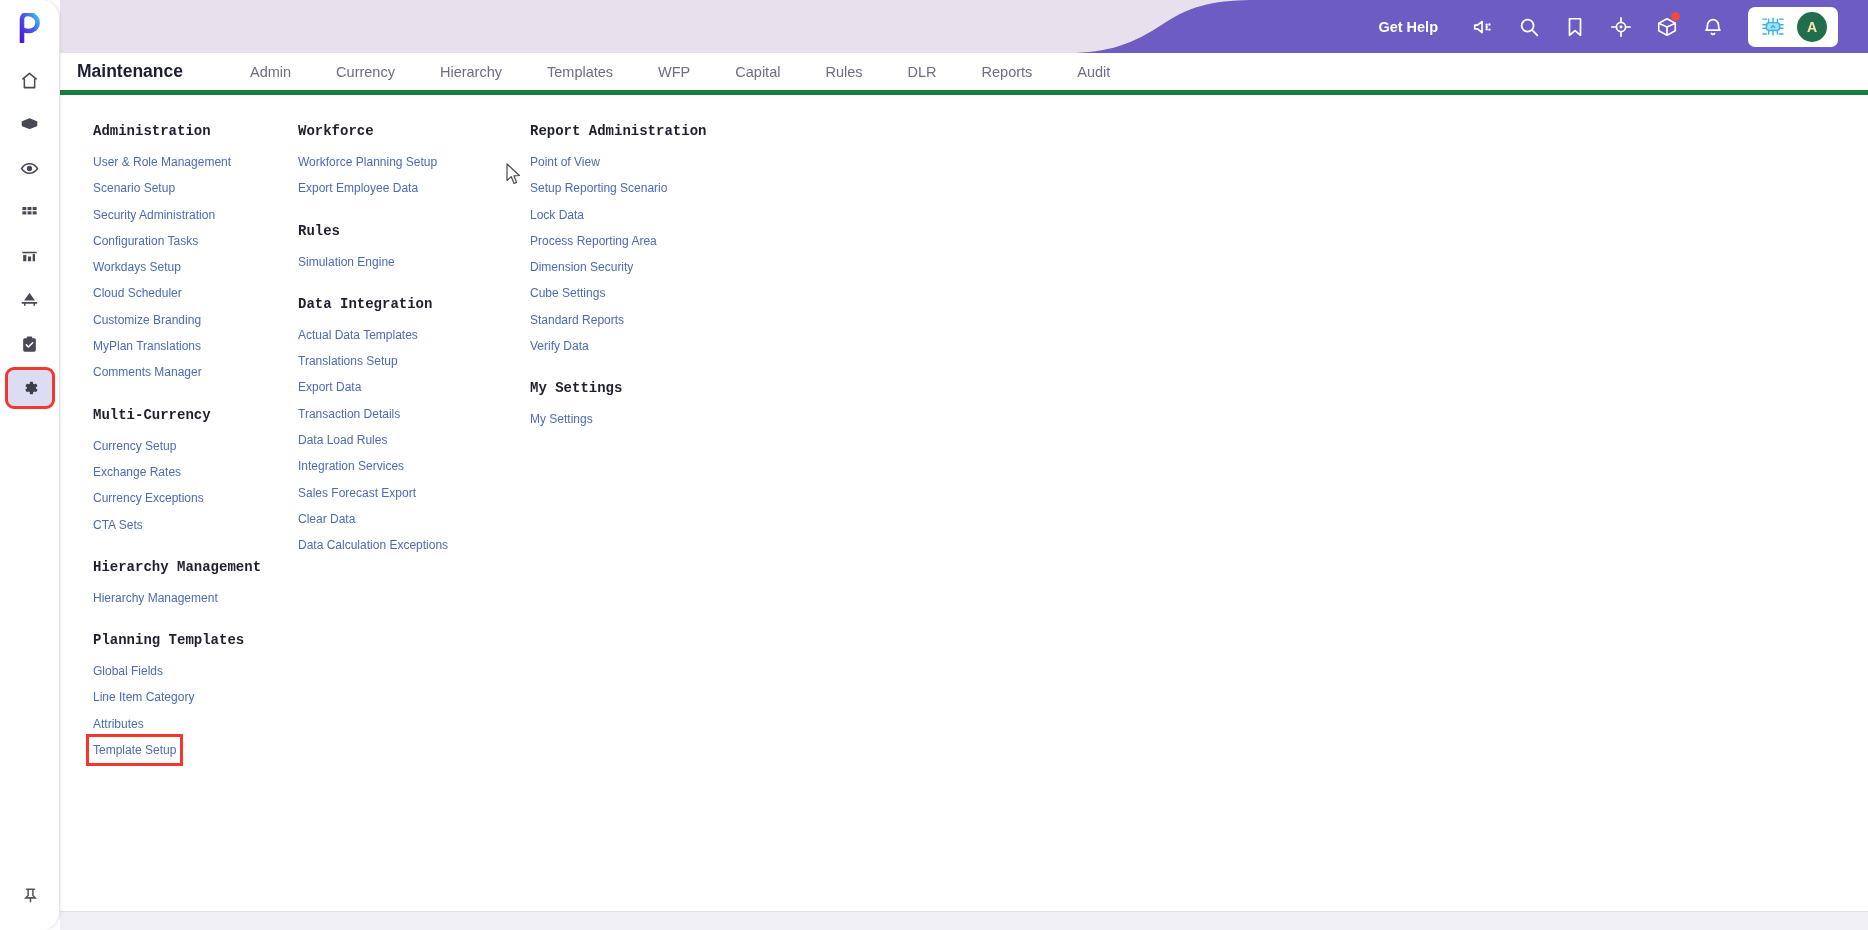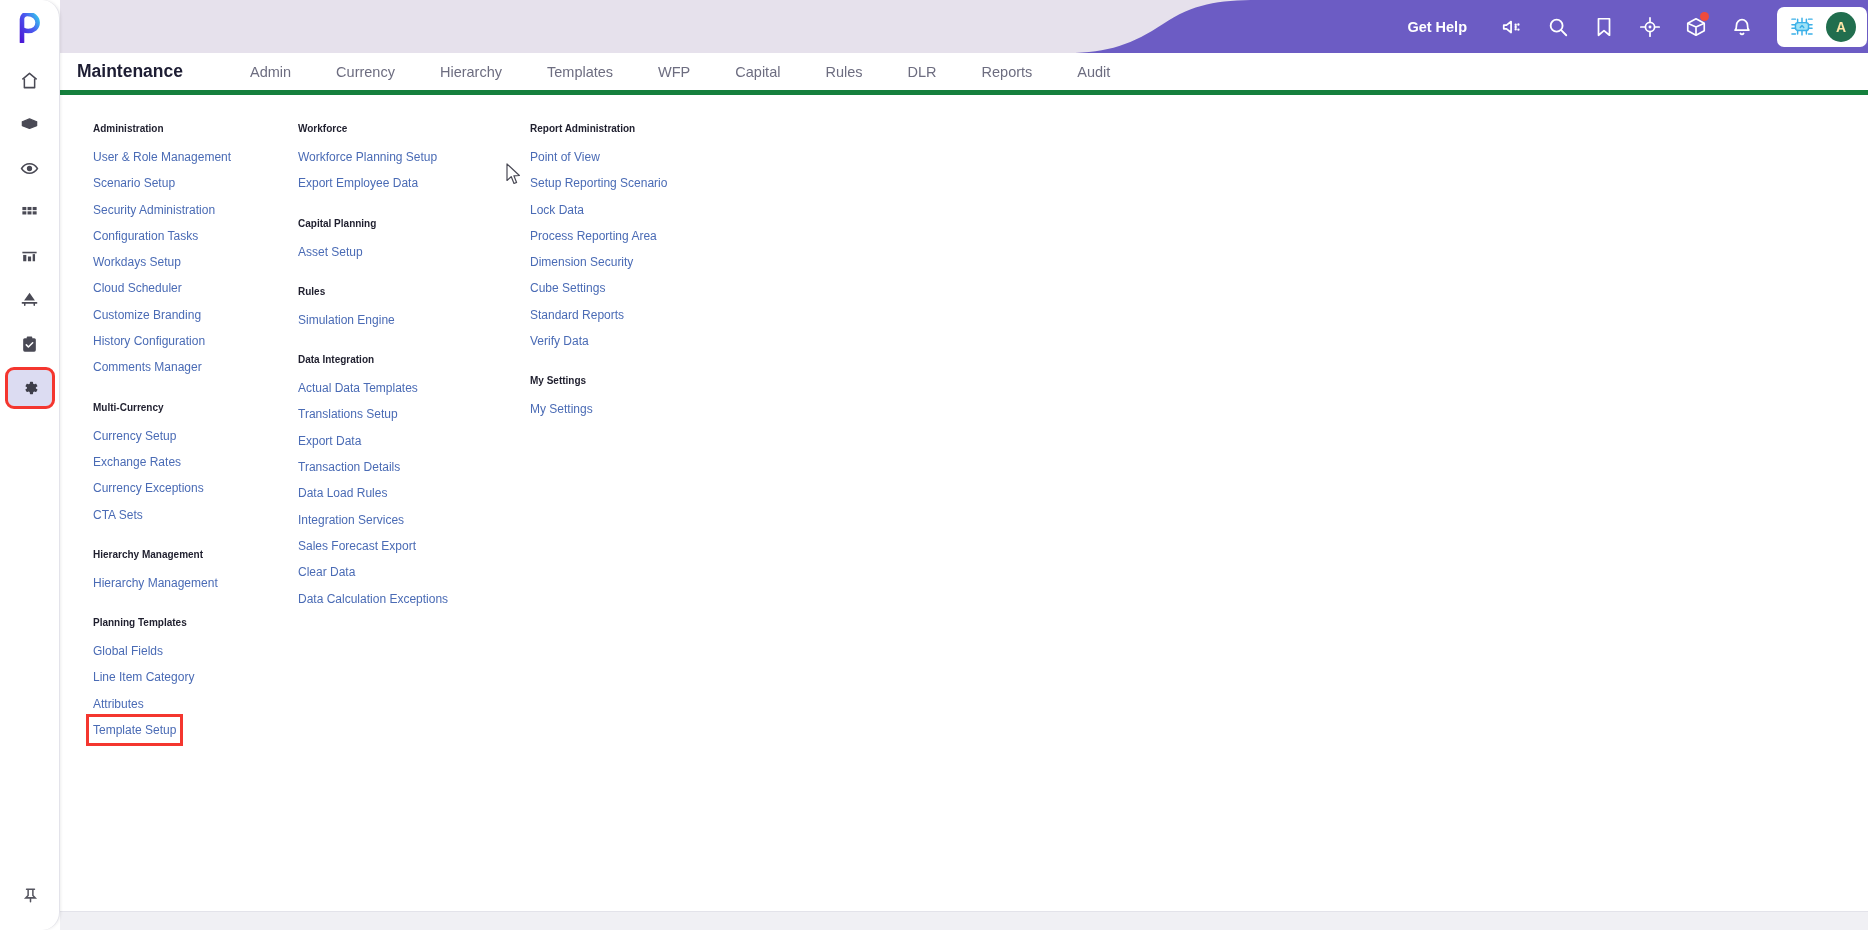--- a/index.html
+++ b/index.html
@@ -48,21 +48,21 @@
     position: absolute; left: 60px; top: 0; right: 0; height: 53px;
     background: #e6e1ec;
     overflow: hidden;
   }
   .topbar-purple {
     position: absolute; right: 0; top: 0; height: 53px; width: 800px;
   }
   .topbar-content {
     position: absolute; right: 0; top: 0; height: 53px;
     display: flex; align-items: center; gap: 0px;
-    padding-right: 1px; z-index: 3;
+    padding-right: 30px; z-index: 3;
   }
   .get-help {
     color: #ffffff; font-size: 14.5px; font-weight: 700;
     margin-right: 22px; cursor: pointer; white-space: nowrap;
   }
   .tb-icon {
     width: 46px; height: 46px; display: flex; align-items: center; justify-content: center;
     color: #ffffff; cursor: pointer; position: relative;
   }
   .tb-badge {
@@ -105,22 +105,22 @@
     display: flex;
     padding-top: 28px;
   }
   .col { width: 230px; flex: 0 0 230px; }
   .col:nth-child(1) { padding-left: 33px; }
   .col:nth-child(2) { padding-left: 8px; }
   .col:nth-child(3) { padding-left: 10px; }
 
   .group { margin-bottom: 21px; }
   .group-title {
-    font-size: 10px; font-weight: 700; color: #1f1f2e;
-    margin-bottom: 10px; white-space: nowrap;
+    font-size: 14px; font-weight: 700; color: #1f1f2e;
+    margin-bottom: 10px; white-space: nowrap; font-family: Liberation Mono, monospace;
   }
   .link {
     display: inline-block;
     font-size: 12px; color: #4a6bb5; line-height: 26.3px;
     cursor: pointer; white-space: nowrap;
   }
   .link-row { display: block; }
   .link-row.annot .link {
     outline: 3px solid #f4362f;
     padding: 0 4px; margin-left: -4px;
@@ -228,21 +228,21 @@
       <div class="col">
         <div class="group">
           <div class="group-title">Administration</div>
           <div class="link-row"><a class="link">User &amp; Role Management</a></div>
           <div class="link-row"><a class="link">Scenario Setup</a></div>
           <div class="link-row"><a class="link">Security Administration</a></div>
           <div class="link-row"><a class="link">Configuration Tasks</a></div>
           <div class="link-row"><a class="link">Workdays Setup</a></div>
           <div class="link-row"><a class="link">Cloud Scheduler</a></div>
           <div class="link-row"><a class="link">Customize Branding</a></div>
-          <div class="link-row"><a class="link">History Configuration</a></div>
+          <div class="link-row"><a class="link">MyPlan Translations</a></div>
           <div class="link-row"><a class="link">Comments Manager</a></div>
         </div>
         <div class="group">
           <div class="group-title">Multi-Currency</div>
           <div class="link-row"><a class="link">Currency Setup</a></div>
           <div class="link-row"><a class="link">Exchange Rates</a></div>
           <div class="link-row"><a class="link">Currency Exceptions</a></div>
           <div class="link-row"><a class="link">CTA Sets</a></div>
         </div>
         <div class="group">
@@ -255,24 +255,20 @@
           <div class="link-row"><a class="link">Line Item Category</a></div>
           <div class="link-row"><a class="link">Attributes</a></div>
           <div class="link-row annot"><a class="link">Template Setup</a></div>
         </div>
       </div>
       <div class="col">
         <div class="group">
           <div class="group-title">Workforce</div>
           <div class="link-row"><a class="link">Workforce Planning Setup</a></div>
           <div class="link-row"><a class="link">Export Employee Data</a></div>
-        </div>
-        <div class="group">
-          <div class="group-title">Capital Planning</div>
-          <div class="link-row"><a class="link">Asset Setup</a></div>
         </div>
         <div class="group">
           <div class="group-title">Rules</div>
           <div class="link-row"><a class="link">Simulation Engine</a></div>
         </div>
         <div class="group">
           <div class="group-title">Data Integration</div>
           <div class="link-row"><a class="link">Actual Data Templates</a></div>
           <div class="link-row"><a class="link">Translations Setup</a></div>
           <div class="link-row"><a class="link">Export Data</a></div>

